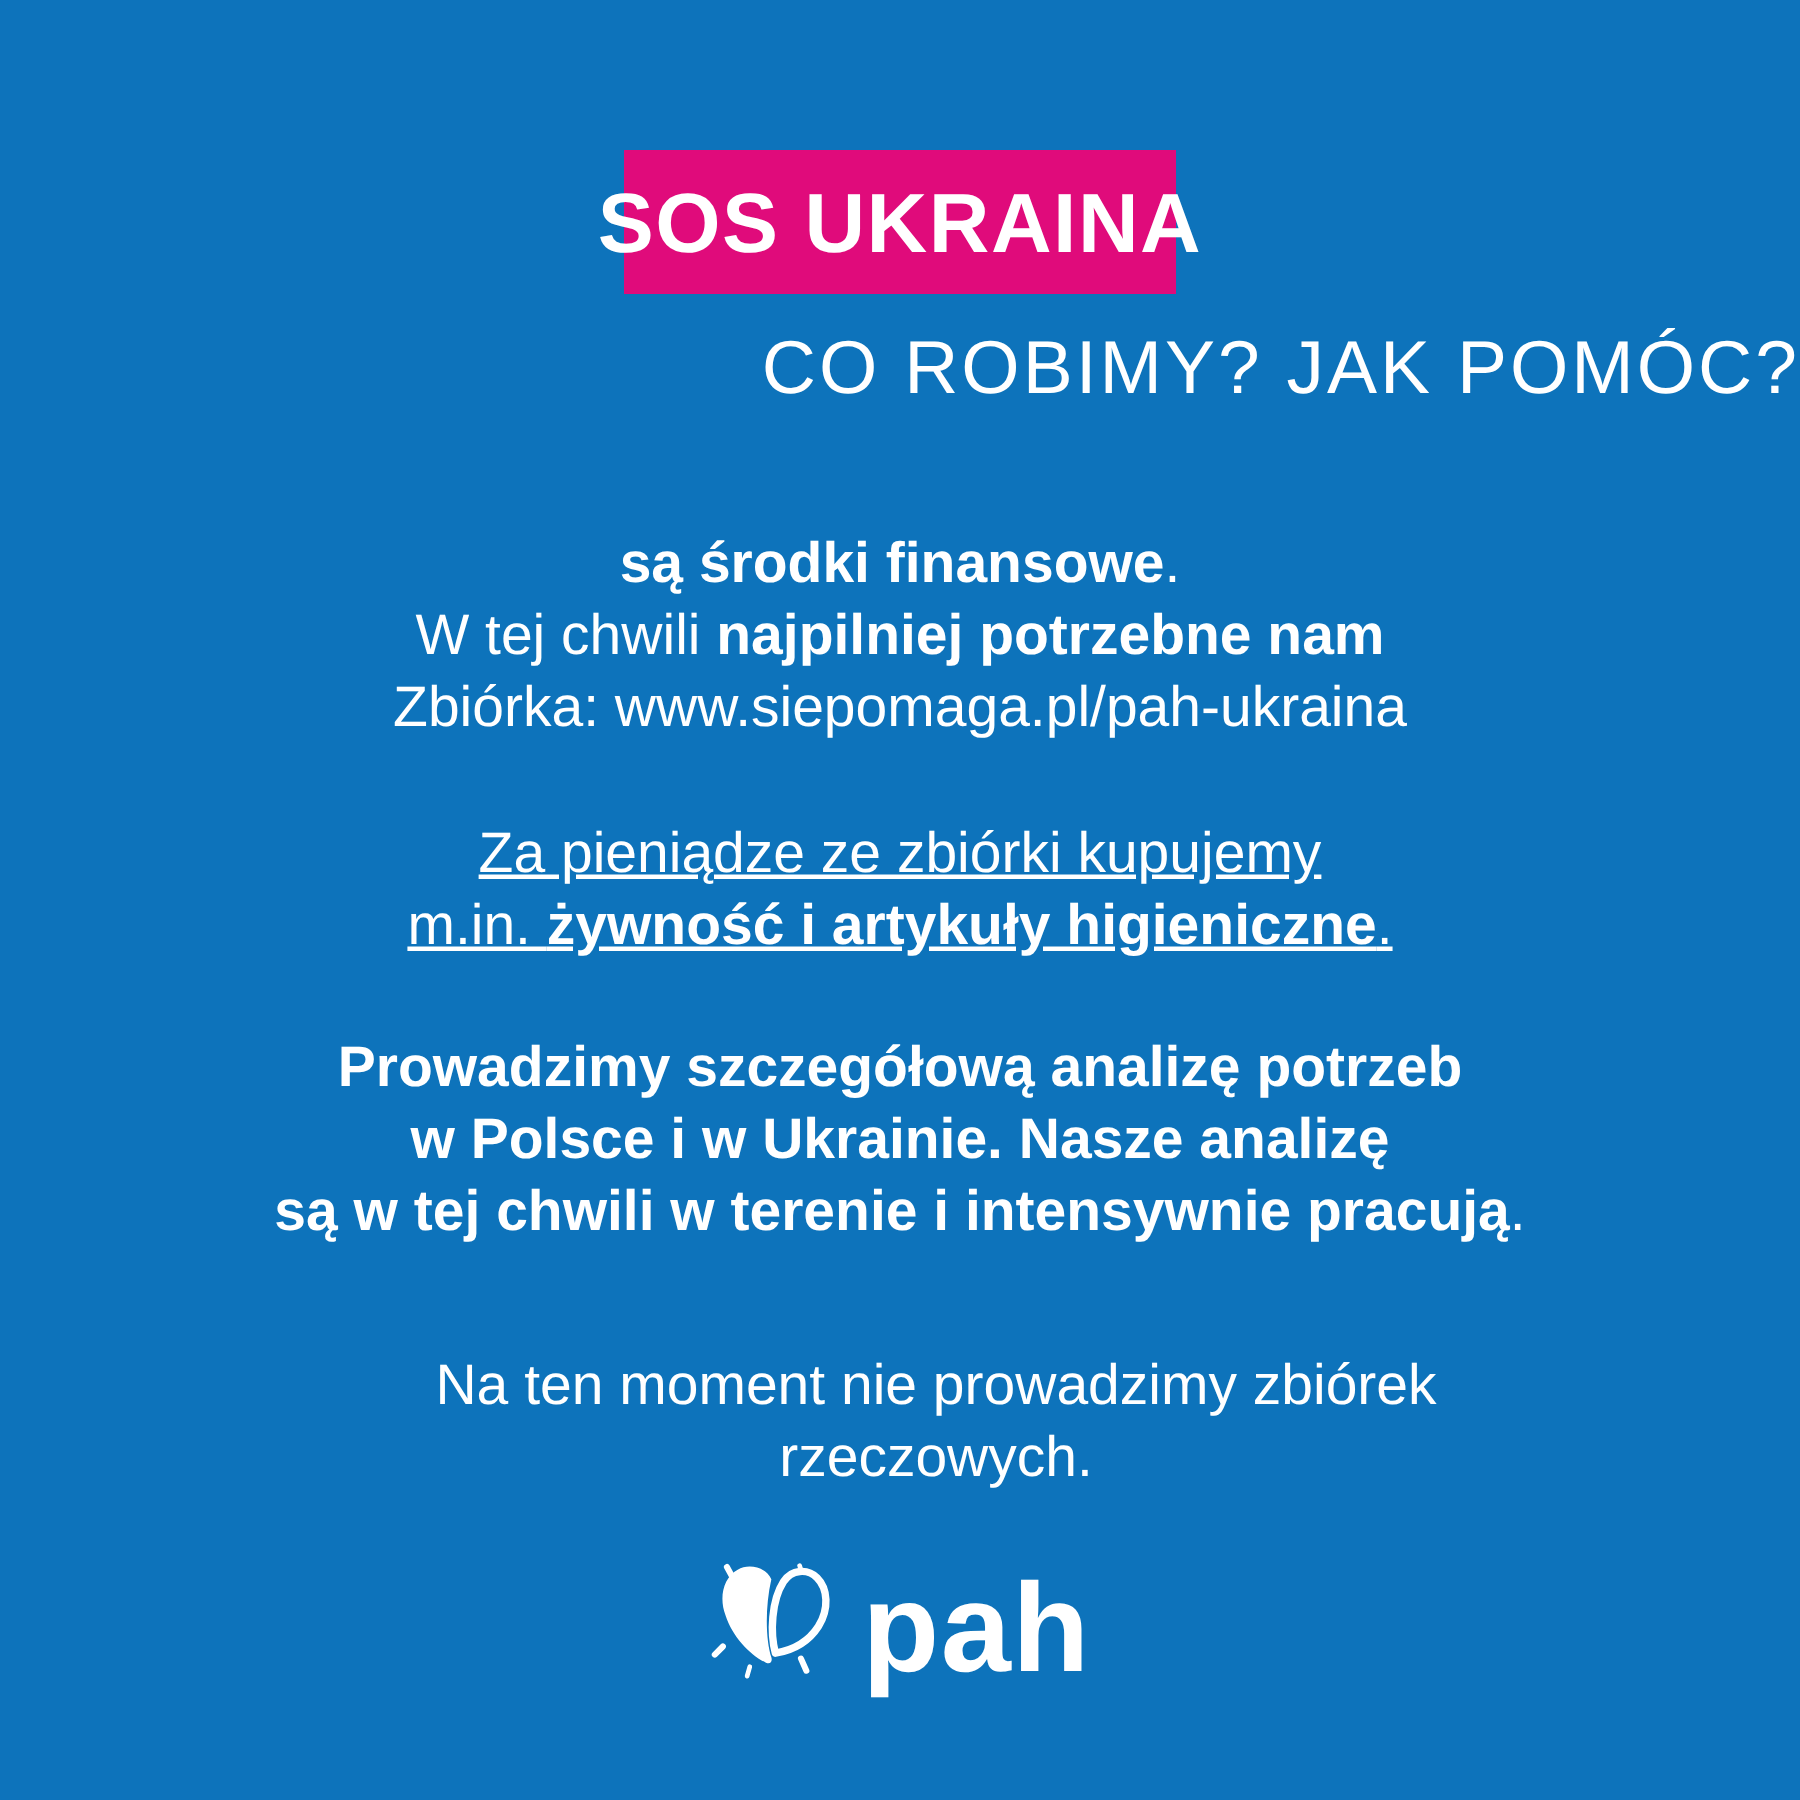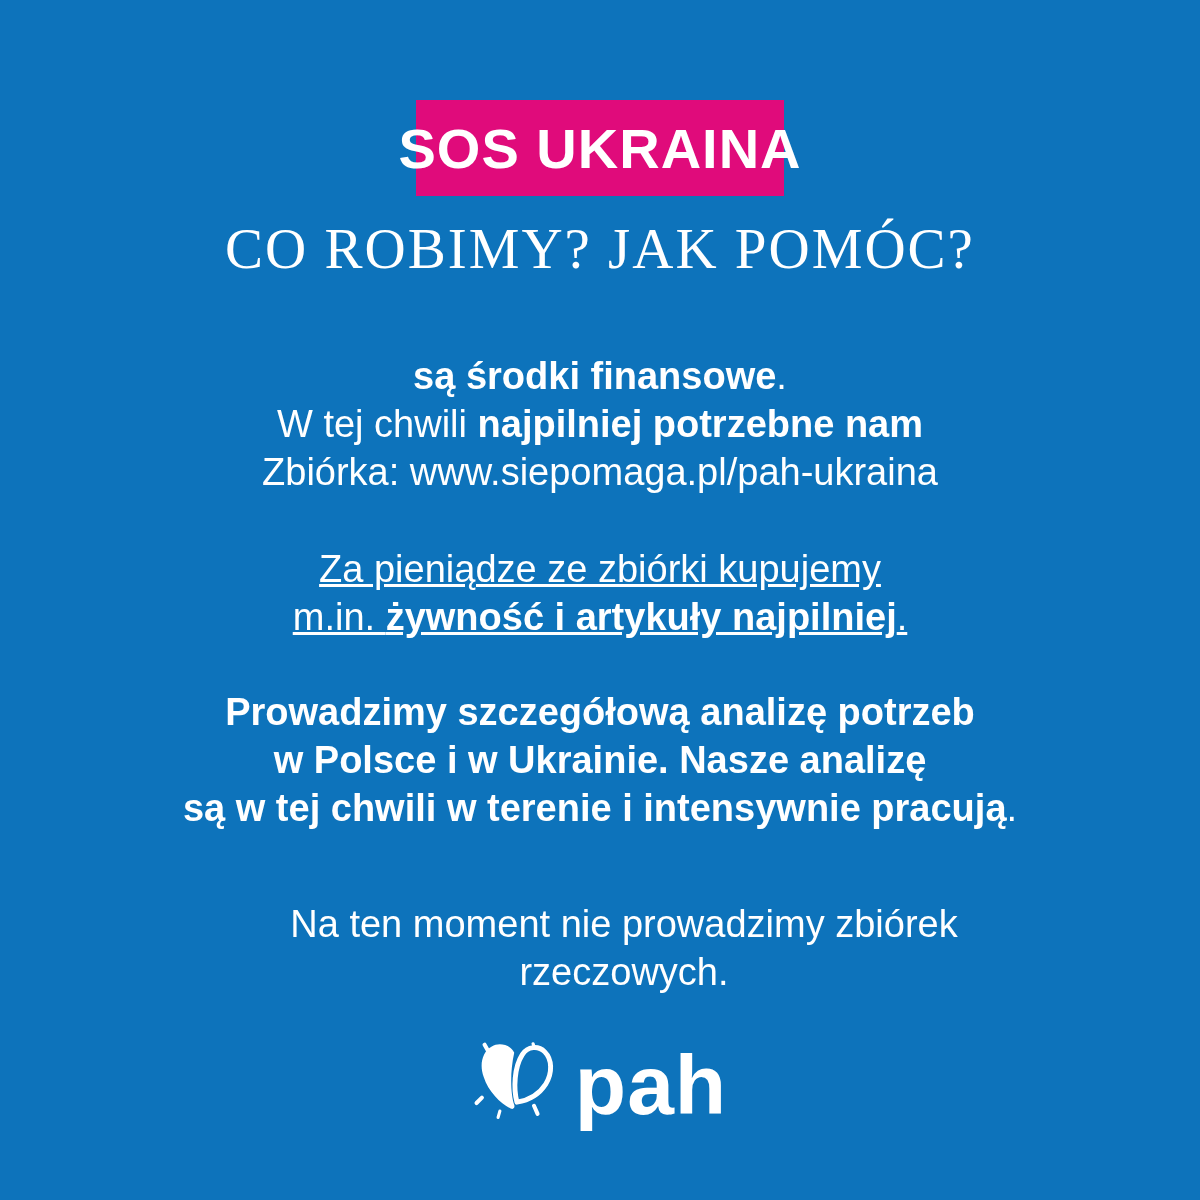--- a/index.html
+++ b/index.html
@@ -29,26 +29,25 @@
     font-size: 56px;
     font-weight: bold;
     letter-spacing: 1px;
     white-space: nowrap;
   }
   
   .heading {
     position: absolute;
     top: 216px; left: 0;
     width: 100%;
-    text-align: center;
-    font-size: 57px;
+    text-align: right;
+    font-size: 50px;
     font-weight: 400;
     letter-spacing: 2px;
     white-space: nowrap;
-    font-family: Liberation Serif, serif;
   }
   
   .paragraph {
     position: absolute;
     left: 0; width: 100%;
     text-align: center;
     font-size: 38px;
     line-height: 48px;
     font-weight: 400;
   }
@@ -87,21 +86,21 @@
   <div class="heading">CO ROBIMY? JAK POMÓC?</div>
 
   <div>
       <div class="paragraph p1">
         <div class="line"><span class="run bold">są środki finansowe</span><span class="run">.</span></div>
         <div class="line"><span class="run">W tej chwili </span><span class="run bold">najpilniej potrzebne nam</span></div>
         <div class="line"><span class="run">Zbiórka: www.siepomaga.pl/pah-ukraina</span></div>
       </div>
       <div class="paragraph p2">
         <div class="line"><span class="run">Za pieniądze ze zbiórki kupujemy</span></div>
-        <div class="line"><span class="run">m.in. </span><span class="run bold">żywność i artykuły najpilniej</span><span class="run">.</span></div>
+        <div class="line"><span class="run">m.in. </span><span class="run bold">żywność i artykuły higieniczne</span><span class="run">.</span></div>
       </div>
       <div class="paragraph p3">
         <div class="line"><span class="run bold">Prowadzimy szczegółową analizę potrzeb</span></div>
         <div class="line"><span class="run bold">w Polsce i w Ukrainie. Nasze analizę</span></div>
         <div class="line"><span class="run bold">są w tej chwili w terenie i intensywnie pracują</span><span class="run">.</span></div>
       </div>
       <div class="paragraph p4">
         <div class="line"><span class="run">Na ten moment nie prowadzimy zbiórek</span></div>
         <div class="line"><span class="run">rzeczowych.</span></div>
       </div>

